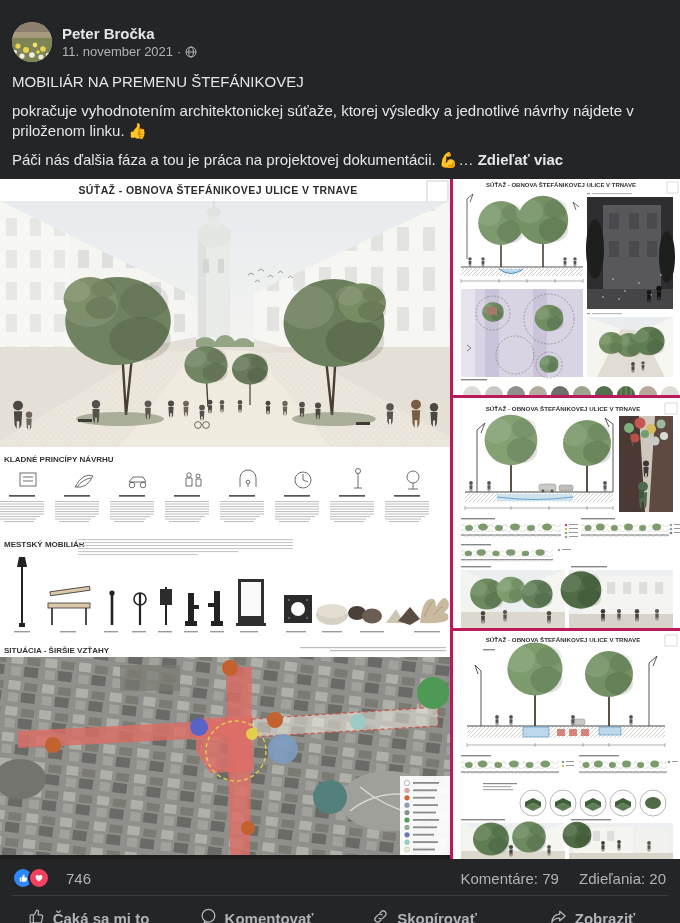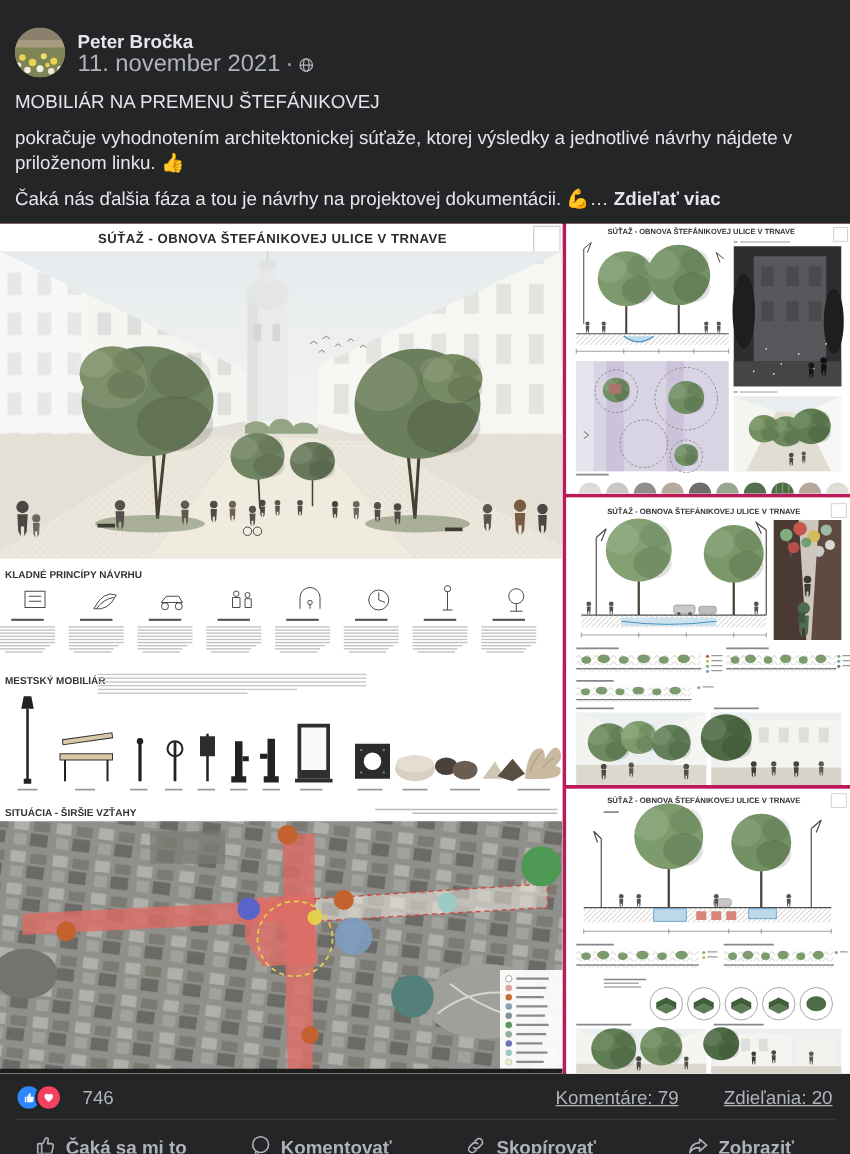--- a/index.html
+++ b/index.html
@@ -1,36 +1,36 @@
 <!DOCTYPE html>
 <html><head>
 <meta charset="utf-8">
 <style>
   html,body{margin:0;padding:0;background:#18191a;}
   .post{width:680px;height:923px;background:#242526;font-family:"Liberation Sans","DejaVu Sans",sans-serif;color:#e4e6eb;overflow:hidden;position:relative;}
   .header{display:flex;align-items:center;gap:10px;padding:22px 12px 4px 12px;}
   .avatar{width:40px;height:40px;border-radius:50%;overflow:hidden;flex:0 0 40px;}
   .hmeta{display:flex;flex-direction:column;}
   .author{font-size:15px;font-weight:700;color:#e4e6eb;line-height:19px;}
-  .sub{font-size:19px;color:#b0b3b8;line-height:17px;display:flex;align-items:center;gap:4px;}
+  .sub{font-size:13px;color:#b0b3b8;line-height:17px;display:flex;align-items:center;gap:4px;}
   .sub .globe{display:inline-flex;}
   .text-block{margin:6px 12px 8px 12px;font-size:15px;line-height:20px;color:#e4e6eb;}
   .text-block p{margin:0 0 9px 0;}
   .see-more{font-weight:700;cursor:pointer;}
   .photos{display:flex;gap:3px;height:680px;background:#be185d;}
   .photo-main{width:450px;height:680px;flex:0 0 450px;}
   .side{display:flex;flex-direction:column;gap:3px;width:227px;}
   .photo{display:block;background:#fff;}
   .stats{display:flex;align-items:center;justify-content:space-between;padding:8px 14px 6px 12px;font-size:15px;color:#b0b3b8;}
   .reactions{display:flex;align-items:center;gap:16px;}
   .rx-icons{display:flex;}
   .rx{width:18px;height:18px;border-radius:50%;display:flex;align-items:center;justify-content:center;border:2px solid #242526;box-sizing:content-box;}
   .rx.like{background:#2d88ff;z-index:1;}
   .rx.heart{background:#f3425f;margin-left:-6px;z-index:2;}
-  .stats-right span{margin-left:32px;text-decoration:underline;}
+  .stats-right span{margin-left:16px;}
   .divider{height:1px;background:#3a3b3c;margin:0 12px;}
   .actionbar{display:flex;align-items:stretch;height:40px;padding:2px 4px;}
   .abtn{flex:1;display:flex;align-items:center;justify-content:center;gap:7px;color:#b0b3b8;font-size:15px;font-weight:700;border-radius:4px;cursor:pointer;}
   svg text{font-family:"Liberation Sans","DejaVu Sans",sans-serif;}
 </style>
 </head>
 <body>
 
 <div class="post">
 
@@ -69,21 +69,21 @@
               </g>
           </svg>
         </span>
       </span>
     </div>
   </div>
 
   <div class="text-block">
     <p>MOBILIÁR NA PREMENU ŠTEFÁNIKOVEJ</p>
     <p>pokračuje vyhodnotením architektonickej súťaže, ktorej výsledky a jednotlivé návrhy nájdete v priloženom linku. 👍</p>
-    <p><span>Čaká nás ďalšia fáza a tou je návrhy na projektovej dokumentácii. 💪… </span><span class="see-more">Zdieľať viac</span></p>
+    <p><span>Páči nás ďalšia fáza a tou je práca na projektovej dokumentácii. 💪… </span><span class="see-more">Zdieľať viac</span></p>
   </div>
 
   <div class="photos">
 
     <svg class="photo photo-main" viewBox="0 0 450 680">
       <defs>
         <linearGradient id="skyG" x1="0" y1="0" x2="0" y2="1">
           <stop offset="0" stop-color="#e7ebee"></stop>
             <stop offset="1" stop-color="#f4f4f1"></stop>
         </linearGradient>

